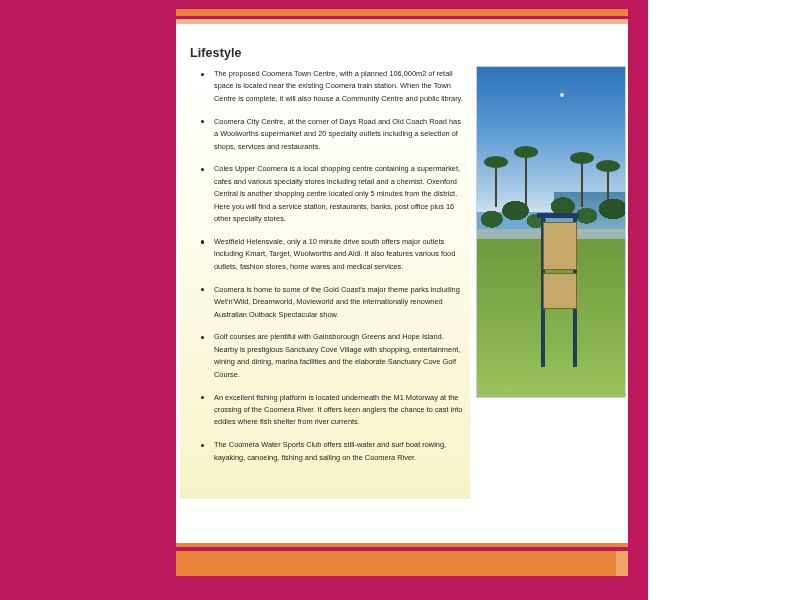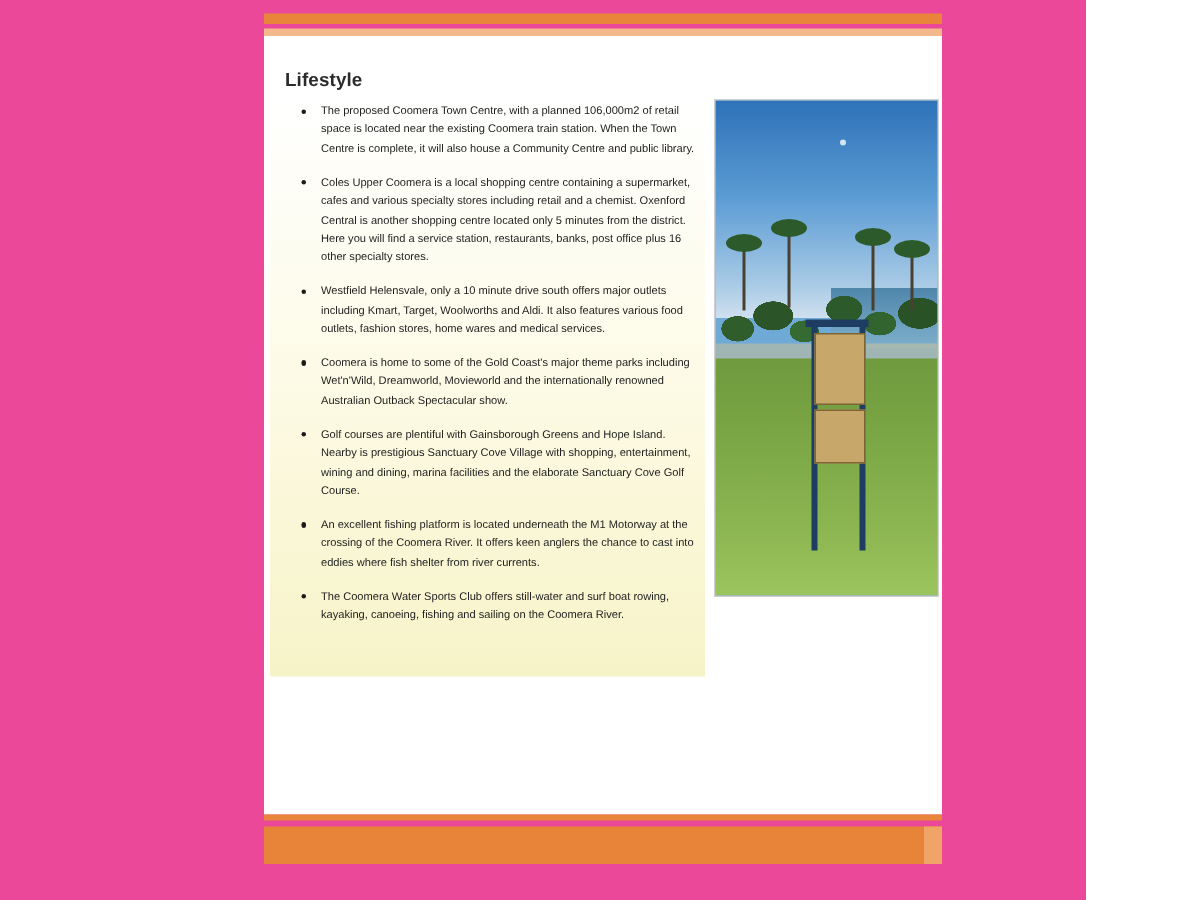--- a/index.html
+++ b/index.html
@@ -8,23 +8,23 @@
     background: #ffffff;
   }
   body {
     width: 800px;
     height: 600px;
     font-family: "Liberation Sans", sans-serif;
     overflow: hidden;
   }
   .page {
     position: relative;
-    width: 724px;
+    width: 648px;
     height: 600px;
-    background: #ec4899;
+    background: #be185d;
   }
   
   .top-bar-outer {
     position: absolute;
     left: 176px;
     top: 9px;
     width: 452px;
     height: 7px;
     background: #e8853a;
   }
@@ -196,20 +196,21 @@
   <div class="top-bar-outer"></div>
   <div class="top-bar-inner"></div>
 
   <div class="content">
 
     <div class="heading">Lifestyle</div>
 
     <div class="body-col">
       <ul class="bullets">
         <li>The proposed Coomera Town Centre, with a planned 106,000m2 of retail space is located near the existing Coomera train station. When the Town Centre is complete, it will also house a Community Centre and public library.</li>
+        <li>Coomera City Centre, at the corner of Days Road and Old Coach Road has a Woolworths supermarket and 20 specialty outlets including a selection of shops, services and restaurants.</li>
         <li>Coles Upper Coomera is a local shopping centre containing a supermarket, cafes and various specialty stores including retail and a chemist. Oxenford Central is another shopping centre located only 5 minutes from the district. Here you will find a service station, restaurants, banks, post office plus 16 other specialty stores.</li>
         <li>Westfield Helensvale, only a 10 minute drive south offers major outlets including Kmart, Target, Woolworths and Aldi. It also features various food outlets, fashion stores, home wares and medical services.</li>
         <li>Coomera is home to some of the Gold Coast's major theme parks including Wet'n'Wild, Dreamworld, Movieworld and the internationally renowned Australian Outback Spectacular show.</li>
         <li>Golf courses are plentiful with Gainsborough Greens and Hope Island. Nearby is prestigious Sanctuary Cove Village with shopping, entertainment, wining and dining, marina facilities and the elaborate Sanctuary Cove Golf Course.</li>
         <li> An excellent fishing platform is located underneath the M1 Motorway at the crossing of the Coomera River. It offers keen anglers the chance to cast into eddies where fish shelter from river currents.</li>
         <li>The Coomera Water Sports Club offers still-water and surf boat rowing, kayaking, canoeing, fishing and sailing on the Coomera River.</li>
       </ul>
     </div>
 
     <div class="photo">

